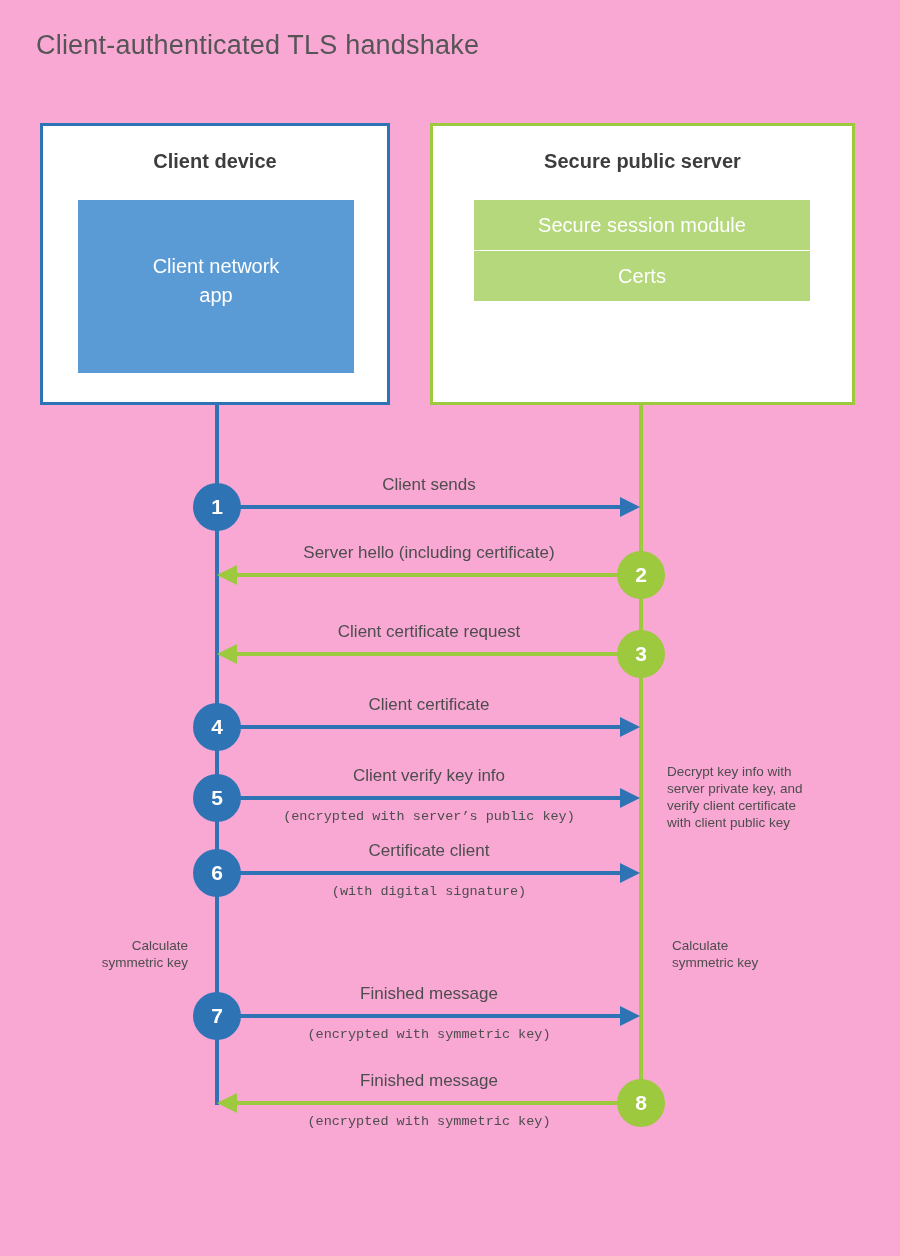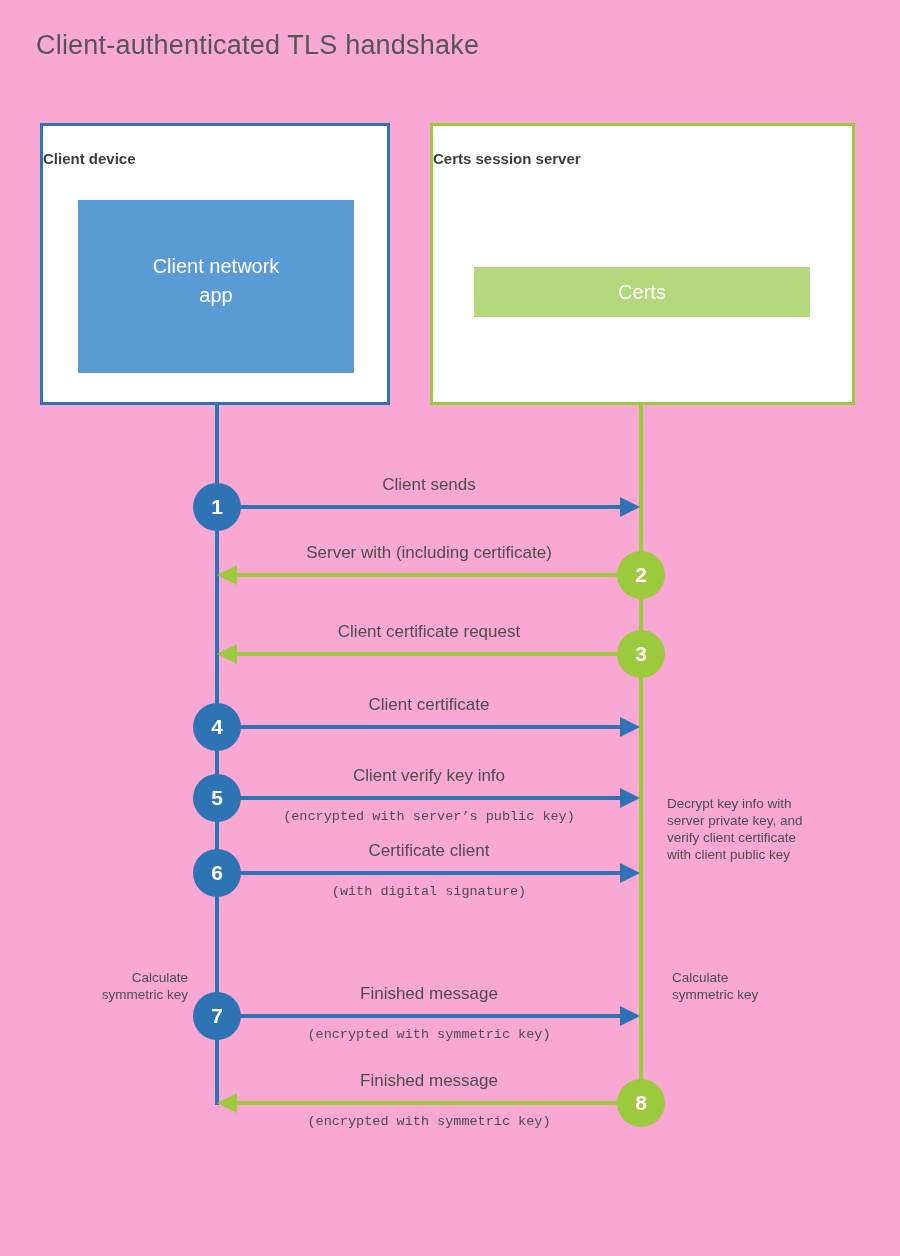--- a/index.html
+++ b/index.html
@@ -23,36 +23,36 @@
     position:absolute;left:36px;top:30px;
     font-size:27px;font-weight:300;color:#555;
     letter-spacing:0.2px;
   }
 
   
   .entity{position:absolute;top:123px;height:282px;background:#fff;}
   .entity.client{left:40px;width:350px;border:3px solid var(--blue);}
   .entity.server{left:430px;width:425px;border:3px solid var(--green);}
   .entity-title{
-    position:absolute;top:24px;left:0;width:100%;
-    font-size:15px;font-weight:700;color:var(--heading);
+    position:absolute;top:24px;left:0;width:100%;text-align:center;
+    font-size:20px;font-weight:700;color:var(--heading);
   }
   .app-box{
     position:absolute;left:78px;top:200px;width:276px;height:173px;
     background:var(--blue_light);color:#fff;font-size:20px;line-height:29px;
     display:flex;flex-direction:column;align-items:center;justify-content:center;
     padding-bottom:12px;text-align:center;
   }
   .module{
     position:absolute;left:474px;width:336px;height:50px;
     background:var(--green_light);color:#fff;font-size:20px;
     display:flex;align-items:center;justify-content:center;
   }
   .module.m1{top:200px}
-  .module.m2{top:267px}
+  .module.m2{top:251px}
   .module.m3{top:323px}
 
   
   .lifeline{position:absolute;width:4px;top:405px;}
   .lifeline.client{left:215px;background:var(--blue);height:700px;}
   .lifeline.server{left:639px;background:var(--green);height:698px;}
 
   
   .msg .circle{
     position:absolute;width:48px;height:48px;border-radius:50%;
@@ -75,57 +75,58 @@
   .msg.blue .line{left:217px;width:406px;background:var(--blue);}
   .msg.green .line{left:236px;width:405px;background:var(--green);}
   .msg .head{
     position:absolute;width:0;height:0;top:calc(var(--y) - 10px);
     border-top:10px solid transparent;border-bottom:10px solid transparent;
   }
   .msg.blue .head{left:620px;border-left:20px solid var(--blue);}
   .msg.green .head{left:217px;border-right:20px solid var(--green);}
 
   
-  .note{position:absolute;font-size:13.5px;line-height:17px;color:var(--text);margin-top:32px;}
+  .note{position:absolute;font-size:13.5px;line-height:17px;color:var(--text);}
   .note.decrypt{left:667px;top:763px;}
   .note.calc-left{left:38px;width:150px;top:937px;text-align:right;}
   .note.calc-right{left:672px;top:937px;}
 </style>
 </head>
 <body>
 
 <div class="stage">
 
   <div class="title">Client-authenticated TLS handshake</div>
 
   <div class="entity client">
     <div class="entity-title">Client device</div>
   </div>
   <div class="app-box">
     <div>Client network</div>
     <div>app</div>
   </div>
 
   <div class="entity server">
-    <div class="entity-title">Certs session server</div>
+    <div class="entity-title">Secure public server</div>
   </div>
+  <div class="module m1">Secure session module</div>
   <div class="module m2">Certs</div>
 
   <div class="lifeline client"></div>
   <div class="lifeline server"></div>
 
   <div class="msg blue" style="--y:507px">
     <div class="label">Client sends</div>
     <div class="line"></div>
     <div class="head"></div>
     <div class="circle">1</div>
   </div>
 
   <div class="msg green" style="--y:575px">
-    <div class="label">Server with (including certificate)</div>
+    <div class="label">Server hello (including certificate)</div>
     <div class="line"></div>
     <div class="head"></div>
     <div class="circle">2</div>
   </div>
 
   <div class="msg green" style="--y:654px">
     <div class="label">Client certificate request</div>
     <div class="line"></div>
     <div class="head"></div>
     <div class="circle">3</div>

